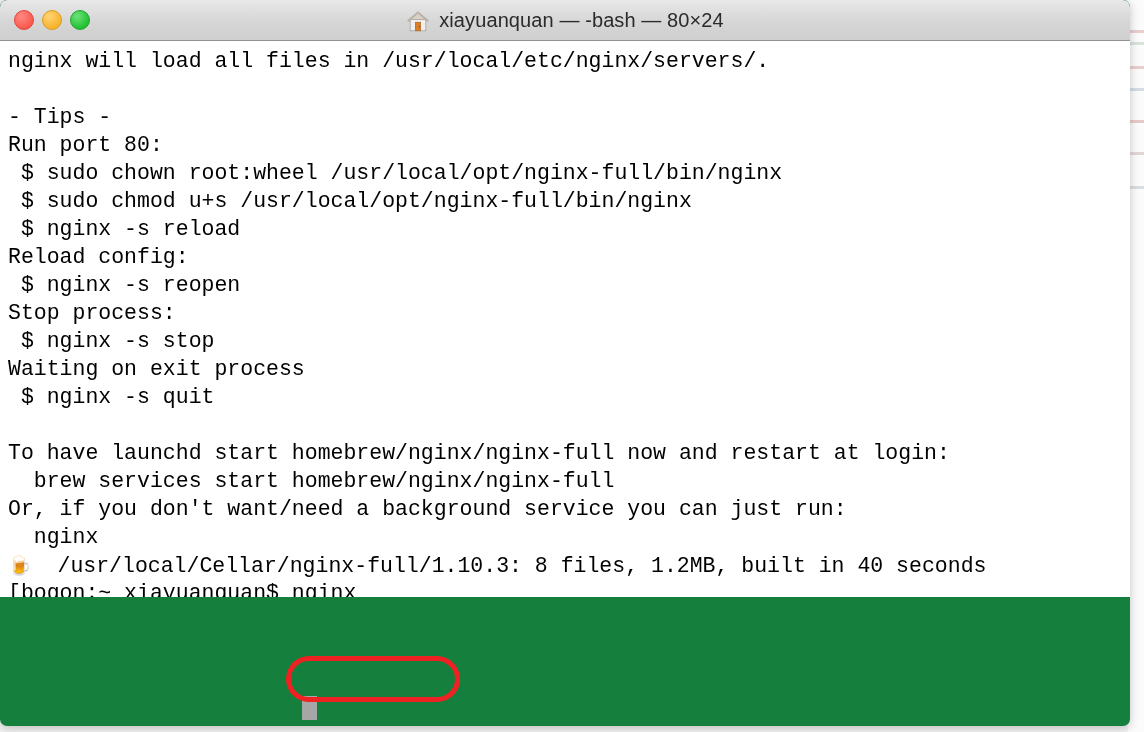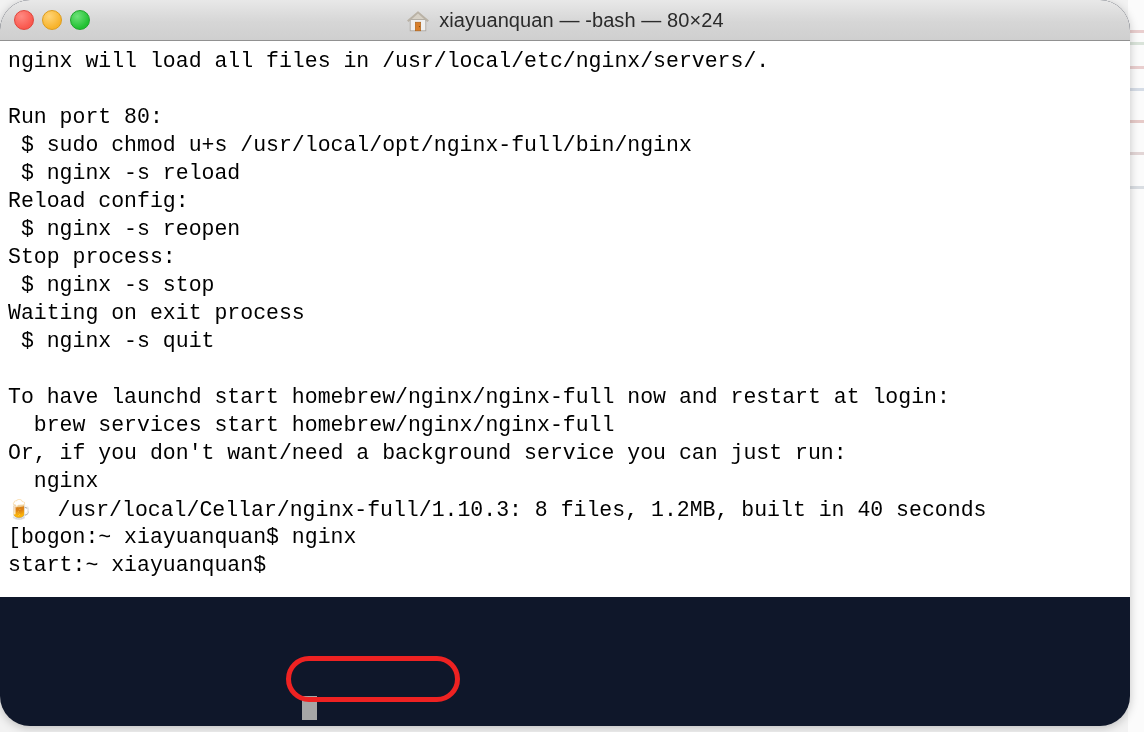--- a/index.html
+++ b/index.html
@@ -39,28 +39,27 @@
     opacity: .35;
   }
 
   
   #terminal-window {
     position: absolute;
     left: 0;
     top: 0;
     width: 1130px;
     height: 726px;
-    background: #0f172a;
+    background: #15803d;
     border-top-left-radius: 7px;
     border-top-right-radius: 7px;
     border-bottom-left-radius: 7px;
     border-bottom-right-radius: 7px;
     box-shadow: 0 2px 10px rgba(0,0,0,.22);
     overflow: hidden;
-    border-radius: 30px;
   }
 
   
   #title-bar {
     position: relative;
     height: 41px;
     background: linear-gradient(to bottom, #e8e8e8 0%, #d6d6d6 55%, #cfcfcf 100%);
     border-bottom: 1px solid #919191;
     box-sizing: border-box;
     border-top-left-radius: 7px;
@@ -203,21 +202,23 @@
           <polygon points="12,2.2 23,11.6 21.4,13 12,4.6 2.6,13 1,11.6" fill="#b9b2a6"></polygon>
         </svg>
         <span id="title-text">xiayuanquan — -bash — 80×24</span>
       </div>
     </div>
 
     <div id="terminal-body">
 
       <div class="term-line">nginx will load all files in /usr/local/etc/nginx/servers/.</div>
       <div class="term-line blank"></div>
+      <div class="term-line">- Tips -</div>
       <div class="term-line">Run port 80:</div>
+      <div class="term-line"> $ sudo chown root:wheel /usr/local/opt/nginx-full/bin/nginx</div>
       <div class="term-line"> $ sudo chmod u+s /usr/local/opt/nginx-full/bin/nginx</div>
       <div class="term-line"> $ nginx -s reload</div>
       <div class="term-line">Reload config:</div>
       <div class="term-line"> $ nginx -s reopen</div>
       <div class="term-line">Stop process:</div>
       <div class="term-line"> $ nginx -s stop</div>
       <div class="term-line">Waiting on exit process</div>
       <div class="term-line"> $ nginx -s quit</div>
       <div class="term-line blank"></div>
       <div class="term-line">To have launchd start homebrew/nginx/nginx-full now and restart at login:</div>

